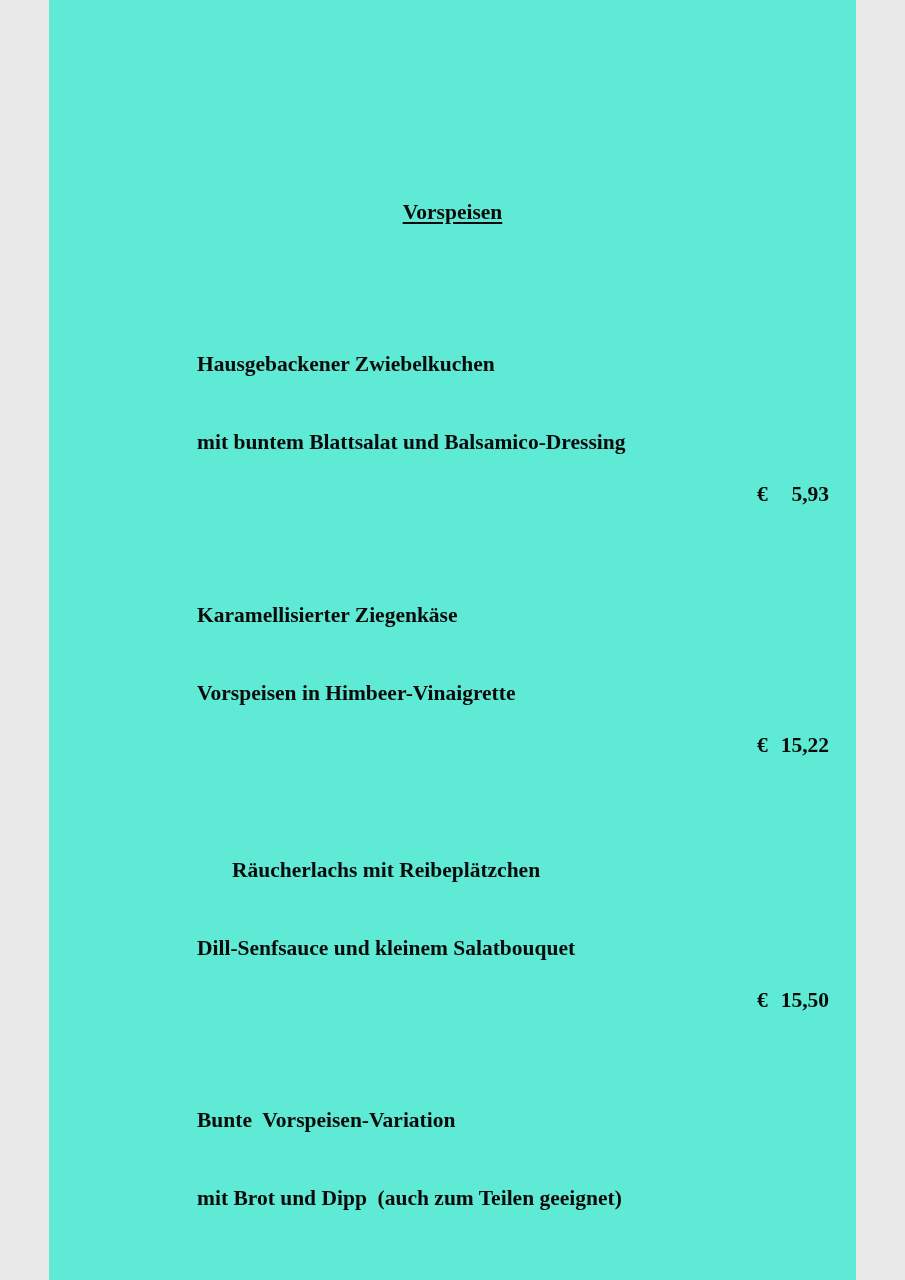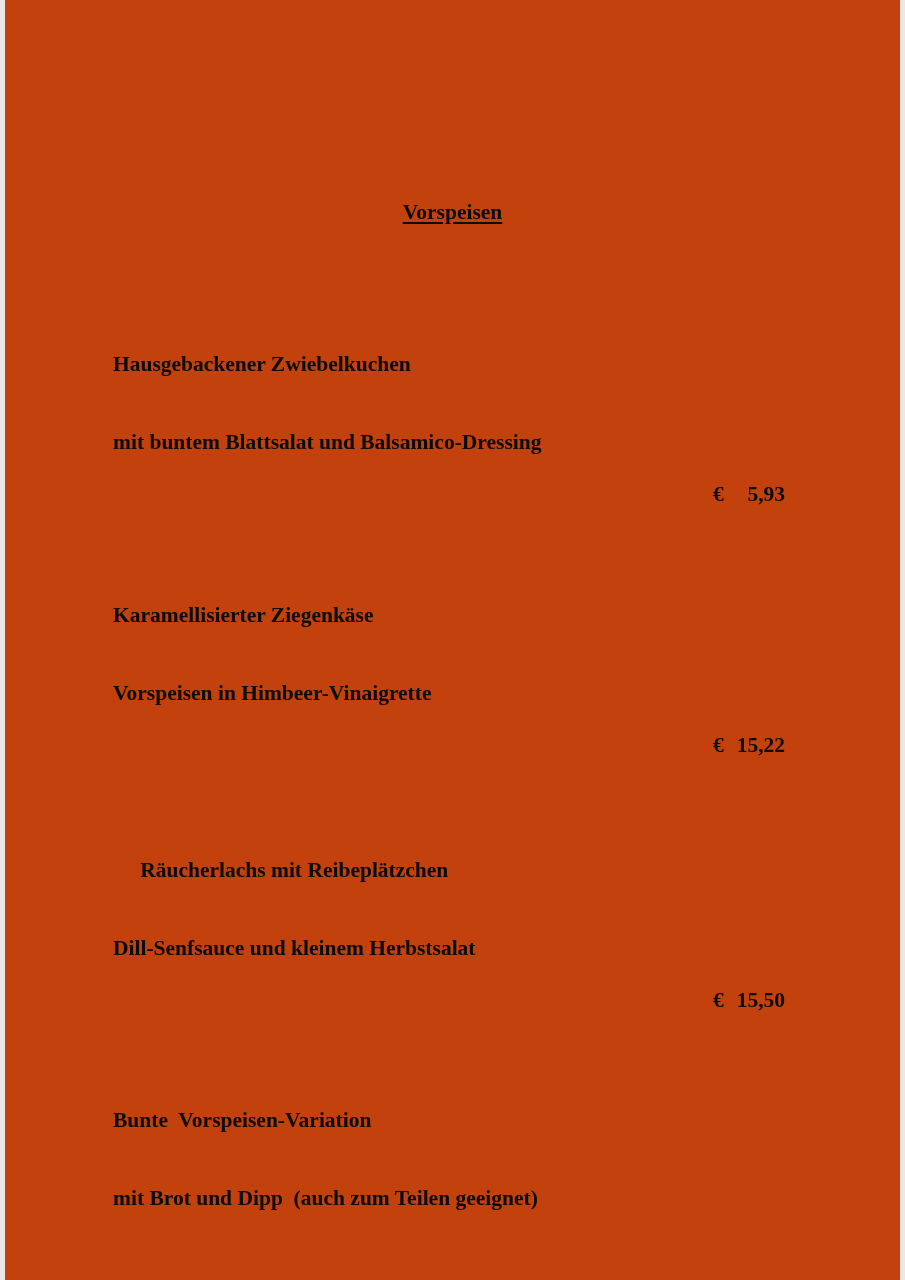--- a/index.html
+++ b/index.html
@@ -1,21 +1,21 @@
 <!DOCTYPE html>
 <html><head>
 <meta charset="utf-8">
 <style>
   html, body { margin: 0; padding: 0; background: #e8e8e8; }
   .page {
     position: relative;
-    width: 895px;
+    width: 807px;
     height: 1280px;
     margin: 0 auto;
-    background: #c2410c;
+    background: #5eead4;
     color: #0b0b0b;
     font-family: "Liberation Serif", "DejaVu Serif", serif;
     font-weight: bold;
     font-size: 21.5px;
     line-height: 26px;
     overflow: hidden;
     box-sizing: border-box;
   }
   .heading {
     width: 100%;
@@ -29,20 +29,21 @@
   }
   .heading-vorspeisen { margin-top: 199px; }
   .items {
     margin-left: 108px;
     width: 672px;
   }
   .menu-item {
     display: flex;
     justify-content: space-between;
     align-items: flex-end;
+    margin-left: 40px;
   }
   .desc { white-space: pre-wrap; }
   .price {
     display: flex;
     justify-content: space-between;
     width: 72px;
     flex-shrink: 0;
     white-space: pre;
   }
   .s0-i0 { margin-top: 74px; }
@@ -77,21 +78,21 @@
       </div>
       <div class="price">
         <span>€</span>
         <span>15,22</span>
       </div>
     </div>
 
     <div class="menu-item s0-i2">
       <div class="desc">
         <div class="line">Räucherlachs mit Reibeplätzchen</div>
-        <div class="line">Dill-Senfsauce und kleinem Herbstsalat</div>
+        <div class="line">Dill-Senfsauce und kleinem Salatbouquet</div>
       </div>
       <div class="price">
         <span>€</span>
         <span>15,50</span>
       </div>
     </div>
 
     <div class="menu-item s0-i3">
       <div class="desc">
         <div class="line">Bunte  Vorspeisen-Variation</div>

